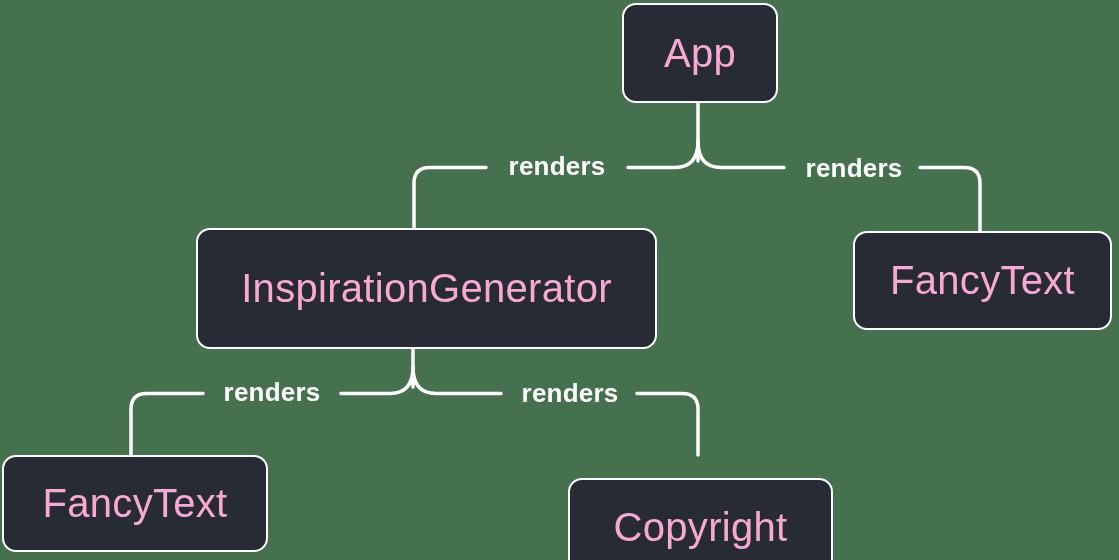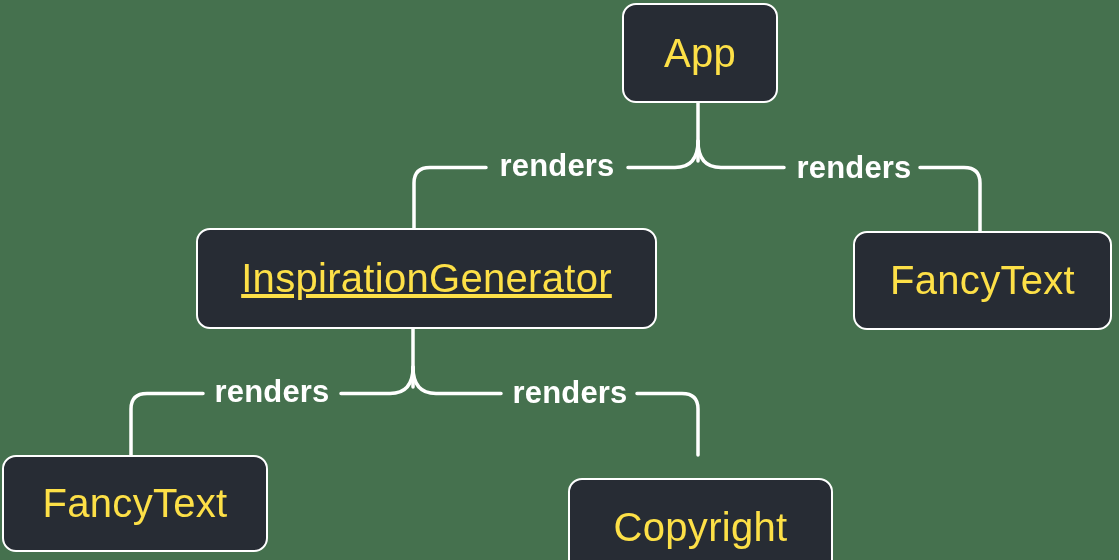--- a/index.html
+++ b/index.html
@@ -25,31 +25,31 @@
   }
   .node {
     position: absolute;
     box-sizing: border-box;
     background: #272C34;
     border: 2.5px solid #FFFFFF;
     border-radius: 14px;
     display: flex;
     align-items: center;
     justify-content: center;
-    color: #fde047;
+    color: #f9a8d4;
     font-size: 40px;
     font-weight: 500;
     letter-spacing: 0.3px;
     white-space: nowrap;
   }
   .edge-label {
     position: absolute;
     transform: translate(-50%, -50%);
     color: #FFFFFF;
-    font-size: 31px;
+    font-size: 26px;
     font-weight: 700;
     letter-spacing: 0.2px;
     white-space: nowrap;
   }
 </style>
 </head>
 <body>
 
 <div class="stage">
 
@@ -70,21 +70,21 @@
 
   <span class="edge-label" style="left:557px; top:166px;">renders</span>
   <span class="edge-label" style="left:854px; top:168px;">renders</span>
   <span class="edge-label" style="left:272px; top:392px;">renders</span>
   <span class="edge-label" style="left:570px; top:393px;">renders</span>
 
   <div class="node" style="left:622px; top:3px; width:156px; height:100px;">
     <span>App</span>
   </div>
 
-  <div class="node" style="left:196px; top:228px; width:461px; height:101px;text-decoration:underline;">
+  <div class="node" style="left:196px; top:228px; width:461px; height:121px;">
     <span>InspirationGenerator</span>
   </div>
 
   <div class="node" style="left:853px; top:231px; width:259px; height:99px;">
     <span>FancyText</span>
   </div>
 
   <div class="node" style="left:2px; top:455px; width:266px; height:97px;">
     <span>FancyText</span>
   </div>

